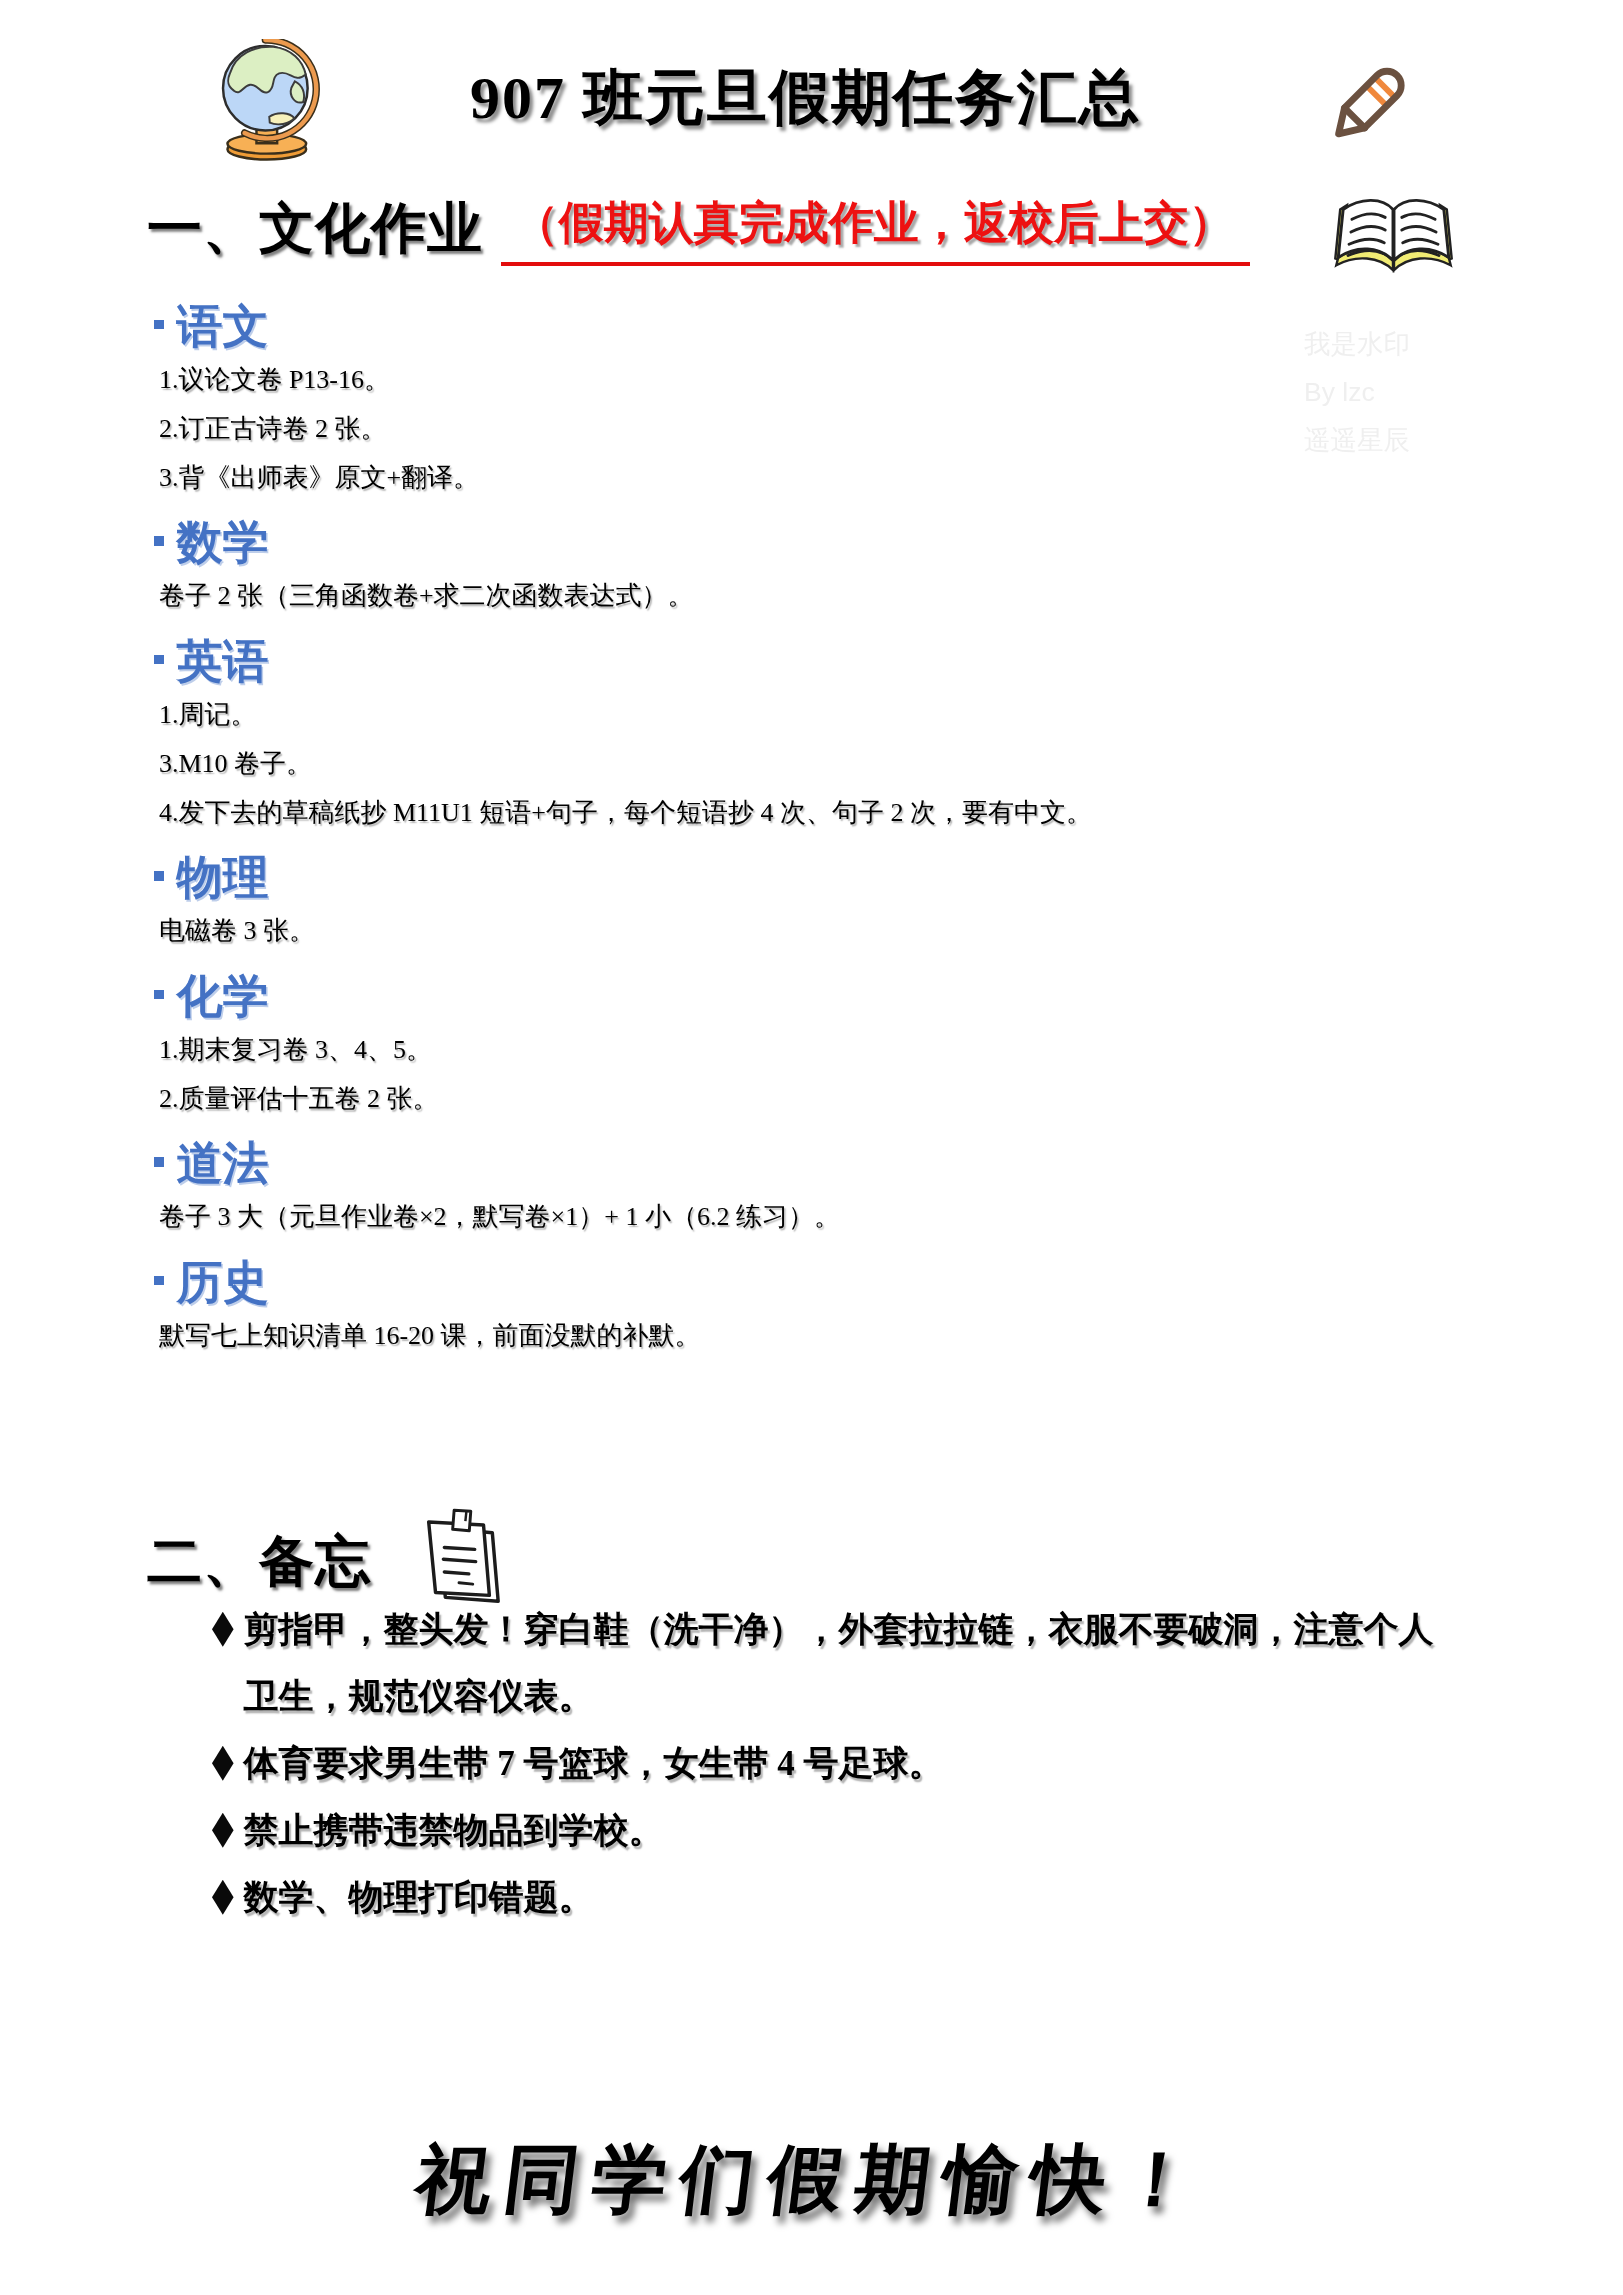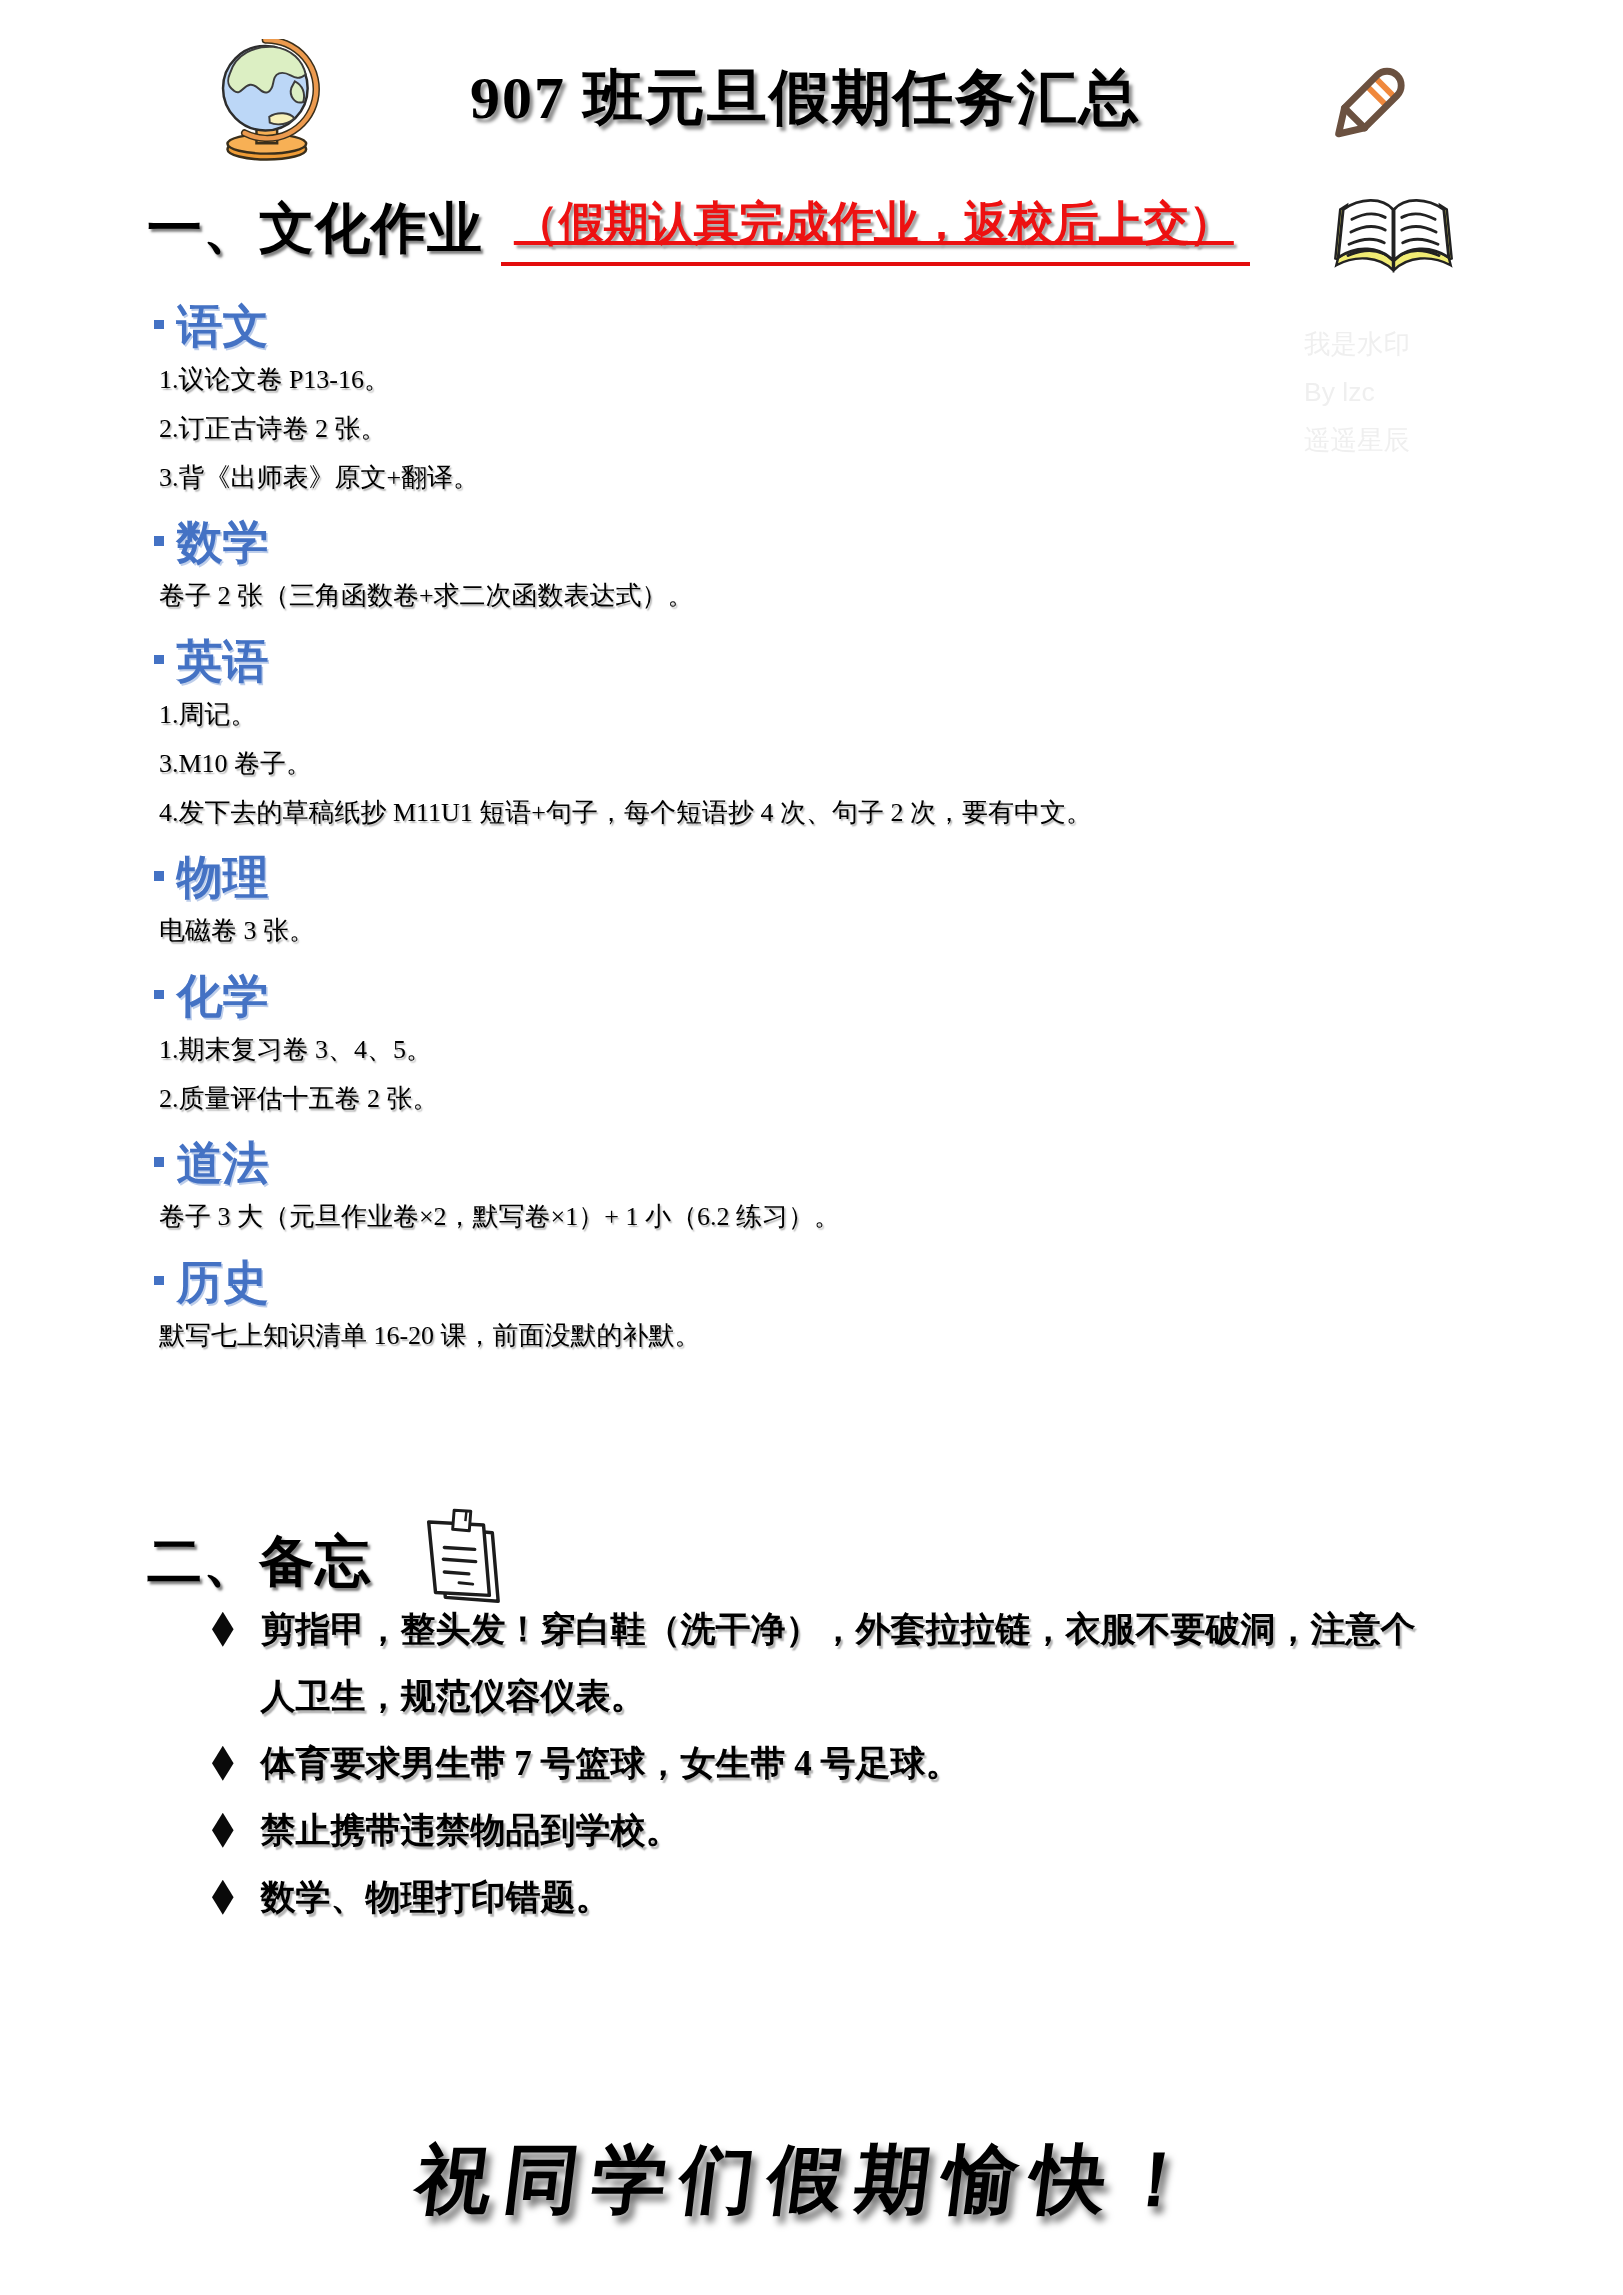--- a/index.html
+++ b/index.html
@@ -38,21 +38,20 @@
     white-space:nowrap;
   }
   .red-note{
     font-family:var(--sans);
     font-size:45px;font-weight:bold;
     color:#ed1111;
     white-space:nowrap;
     padding:0 16.7px 8.8px 12.8px;
     border-bottom:4.9px solid #e30d0d;
     text-shadow:2.9px 3.4px 2px #a8a8a8;
-    text-decoration:underline;
   }
   .book-wrap{position:absolute;left:1330px;top:189px;width:127px;height:88px;}
 
   
   .watermark{
     position:absolute;left:1304px;top:320px;
     font-family:var(--sans);
     font-size:26.5px;line-height:48px;
     color:#efefef;
     white-space:nowrap;
@@ -81,21 +80,21 @@
 
   
   .section2-row{
     position:absolute;left:147px;top:1516px;
     display:flex;align-items:center;gap:43px;
   }
   .clip-wrap{width:93px;height:101px;margin-top:-9.8px;}
 
   
   .memo{position:absolute;left:212px;top:1596px;width:1227px;}
-  .memo-item{display:flex;gap:27px;}
+  .memo-item{display:flex;gap:10px;}
   .diamond{
     display:inline-block;width:21.6px;height:35px;flex-shrink:0;
     margin-top:15.7px;
     background:#0a0a0a;
     clip-path:polygon(50% 0,100% 50%,50% 100%,0 50%);
   }
   .m-text{
     font-family:var(--serif);
     font-size:35px;font-weight:bold;line-height:67px;
     text-shadow:2px 2.5px 1.5px rgba(0,0,0,0.3);

